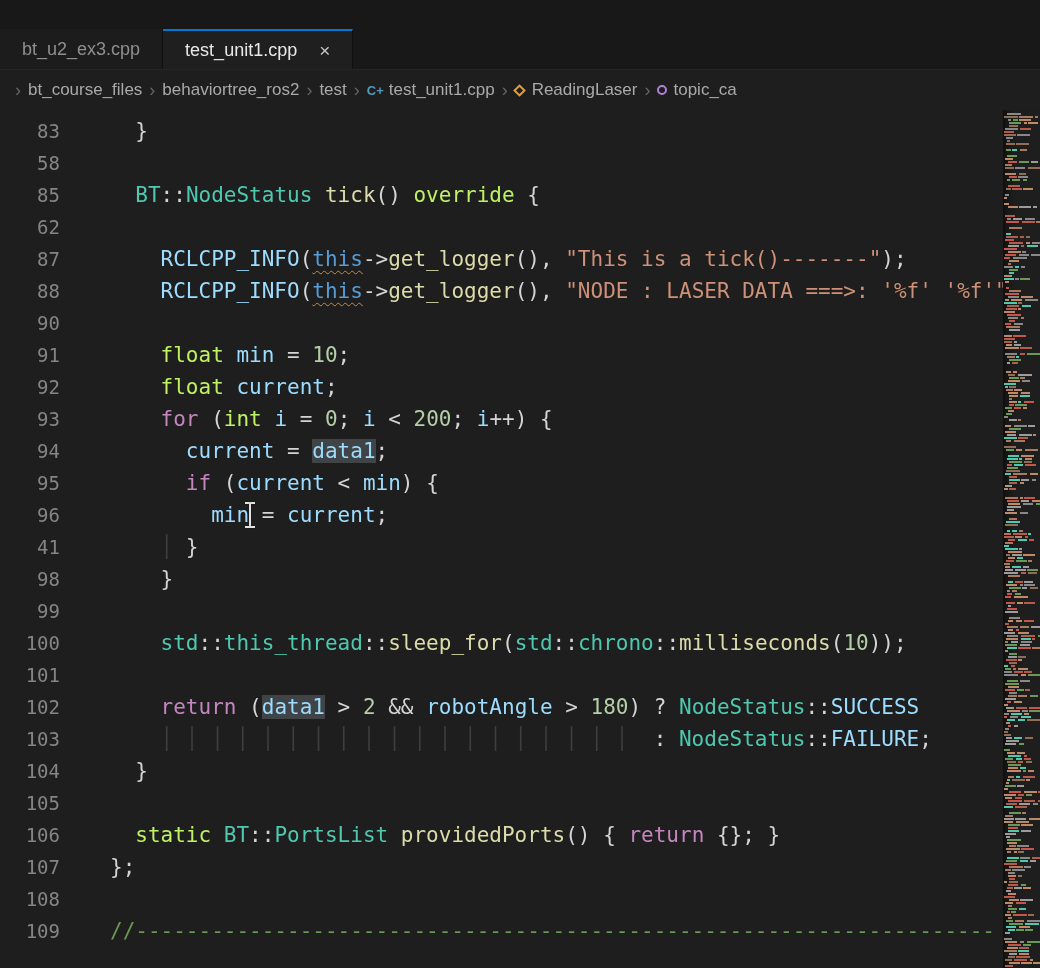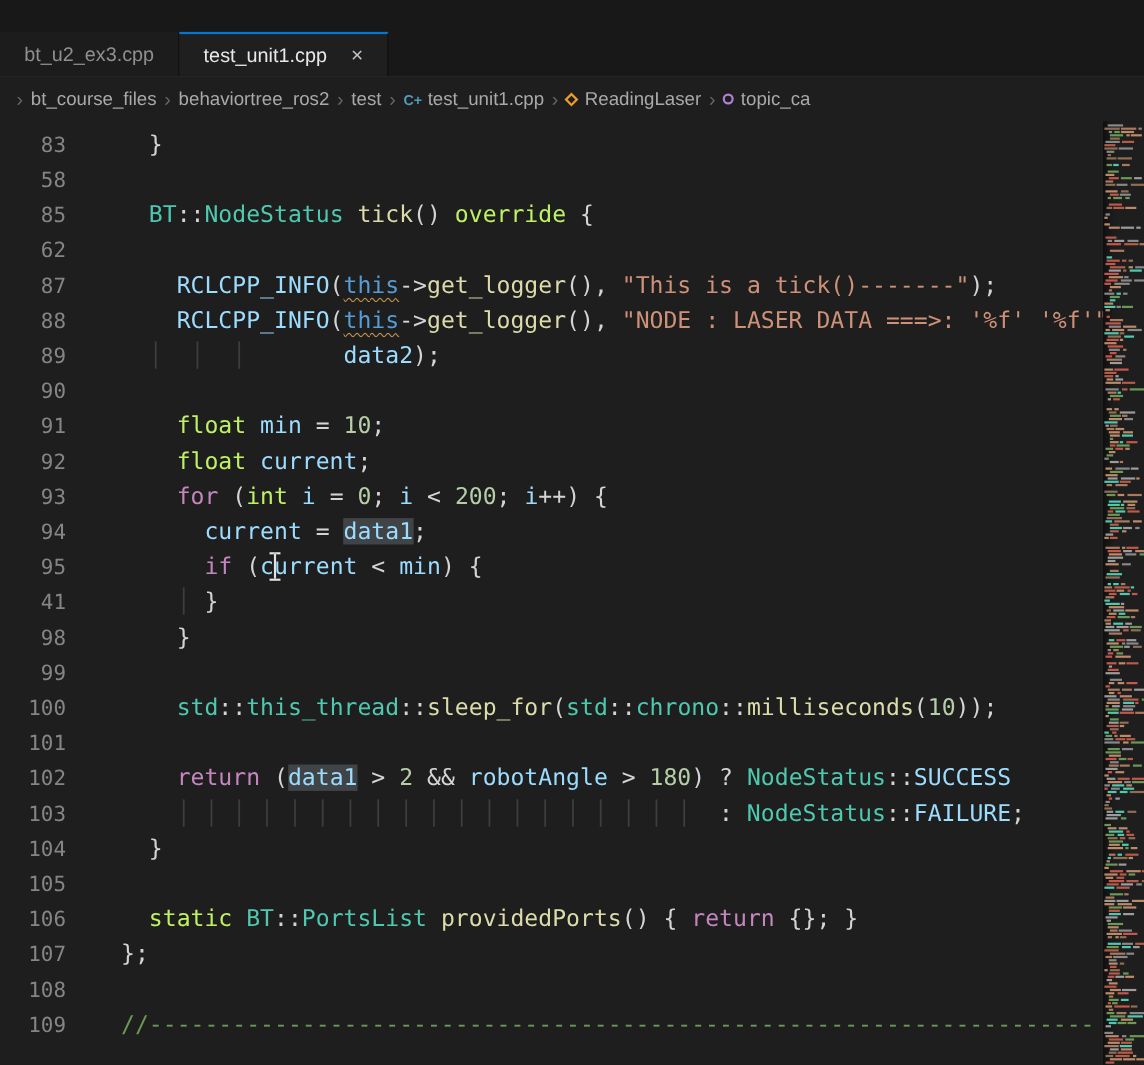--- a/index.html
+++ b/index.html
@@ -159,27 +159,27 @@
   </div>
 
   <div class="editor">
     <div class="lines">
         <div class="line"><span class="ln">83</span><span><span class="t-pun">  }</span></span></div>
         <div class="line"><span class="ln">58</span><span></span></div>
         <div class="line"><span class="ln">85</span><span><span class="t-cls">  BT</span><span class="t-pun">::</span><span class="t-cls">NodeStatus</span><span class="t-fn"> tick</span><span class="t-pun">()</span><span class="t-ty"> override</span><span class="t-pun"> {</span></span></div>
         <div class="line"><span class="ln">62</span><span></span></div>
         <div class="line"><span class="ln">87</span><span><span class="t-var">    RCLCPP_INFO</span><span class="t-pun">(</span><span class="t-this">this</span><span class="t-pun">-&gt;</span><span class="t-fn">get_logger</span><span class="t-pun">(), </span><span class="t-str">"This is a tick()-------"</span><span class="t-pun">);</span></span></div>
         <div class="line"><span class="ln">88</span><span><span class="t-var">    RCLCPP_INFO</span><span class="t-pun">(</span><span class="t-this">this</span><span class="t-pun">-&gt;</span><span class="t-fn">get_logger</span><span class="t-pun">(), </span><span class="t-str">"NODE : LASER DATA ===&gt;: '%f' '%f'"</span></span></div>
-        <div class="line"><span class="ln">89</span><span><span class="t-guide">  │  │  │</span><span class="t-pln">       </span><span class="t-var">data2</span><span class="t-pun">);</span></span></div>
         <div class="line"><span class="ln">90</span><span></span></div>
         <div class="line"><span class="ln">91</span><span><span class="t-ty">    float</span><span class="t-var"> min</span><span class="t-pun"> = </span><span class="t-num">10</span><span class="t-pun">;</span></span></div>
         <div class="line"><span class="ln">92</span><span><span class="t-ty">    float</span><span class="t-var"> current</span><span class="t-pun">;</span></span></div>
         <div class="line"><span class="ln">93</span><span><span class="t-kw">    for</span><span class="t-pun"> (</span><span class="t-ty">int</span><span class="t-var"> i</span><span class="t-pun"> = </span><span class="t-num">0</span><span class="t-pun">; </span><span class="t-var">i</span><span class="t-pun"> &lt; </span><span class="t-num">200</span><span class="t-pun">; </span><span class="t-var">i</span><span class="t-pun">++) {</span></span></div>
         <div class="line"><span class="ln">94</span><span><span class="t-pln">      </span><span class="t-var">current</span><span class="t-pun"> = </span><span class="t-varhl">data1</span><span class="t-pun">;</span></span></div>
         <div class="line"><span class="ln">95</span><span><span class="t-kw">      if</span><span class="t-pun"> (</span><span class="t-var">current</span><span class="t-pun"> &lt; </span><span class="t-var">min</span><span class="t-pun">) {</span></span></div>
+        <div class="line"><span class="ln">96</span><span><span class="t-pln">        </span><span class="t-var">min</span><span class="t-pun"> = </span><span class="t-var">current</span><span class="t-pun">;</span></span></div>
         <div class="line"><span class="ln">41</span><span><span class="t-guide">    │ </span><span class="t-pun">}</span></span></div>
         <div class="line"><span class="ln">98</span><span><span class="t-pun">    }</span></span></div>
         <div class="line"><span class="ln">99</span><span></span></div>
         <div class="line"><span class="ln">100</span><span><span class="t-cls">    std</span><span class="t-pun">::</span><span class="t-cls">this_thread</span><span class="t-pun">::</span><span class="t-fn">sleep_for</span><span class="t-pun">(</span><span class="t-cls">std</span><span class="t-pun">::</span><span class="t-cls">chrono</span><span class="t-pun">::</span><span class="t-fn">milliseconds</span><span class="t-pun">(</span><span class="t-num">10</span><span class="t-pun">));</span></span></div>
         <div class="line"><span class="ln">101</span><span></span></div>
         <div class="line"><span class="ln">102</span><span><span class="t-kw">    return</span><span class="t-pun"> (</span><span class="t-varhl">data1</span><span class="t-pun"> &gt; </span><span class="t-num">2</span><span class="t-pun"> &amp;&amp; </span><span class="t-var">robotAngle</span><span class="t-pun"> &gt; </span><span class="t-num">180</span><span class="t-pun">) ? </span><span class="t-cls">NodeStatus</span><span class="t-pun">::</span><span class="t-var">SUCCESS</span></span></div>
         <div class="line"><span class="ln">103</span><span><span class="t-guide">    │ │ │ │ │ │ │ │ │ │ │ │ │ │ │ │ │ │ │  </span><span class="t-pun">: </span><span class="t-cls">NodeStatus</span><span class="t-pun">::</span><span class="t-var">FAILURE</span><span class="t-pun">;</span></span></div>
         <div class="line"><span class="ln">104</span><span><span class="t-pun">  }</span></span></div>
         <div class="line"><span class="ln">105</span><span></span></div>
         <div class="line"><span class="ln">106</span><span><span class="t-ty">  static</span><span class="t-cls"> BT</span><span class="t-pun">::</span><span class="t-cls">PortsList</span><span class="t-fn"> providedPorts</span><span class="t-pun">() { </span><span class="t-kw">return</span><span class="t-pun"> {}; }</span></span></div>

